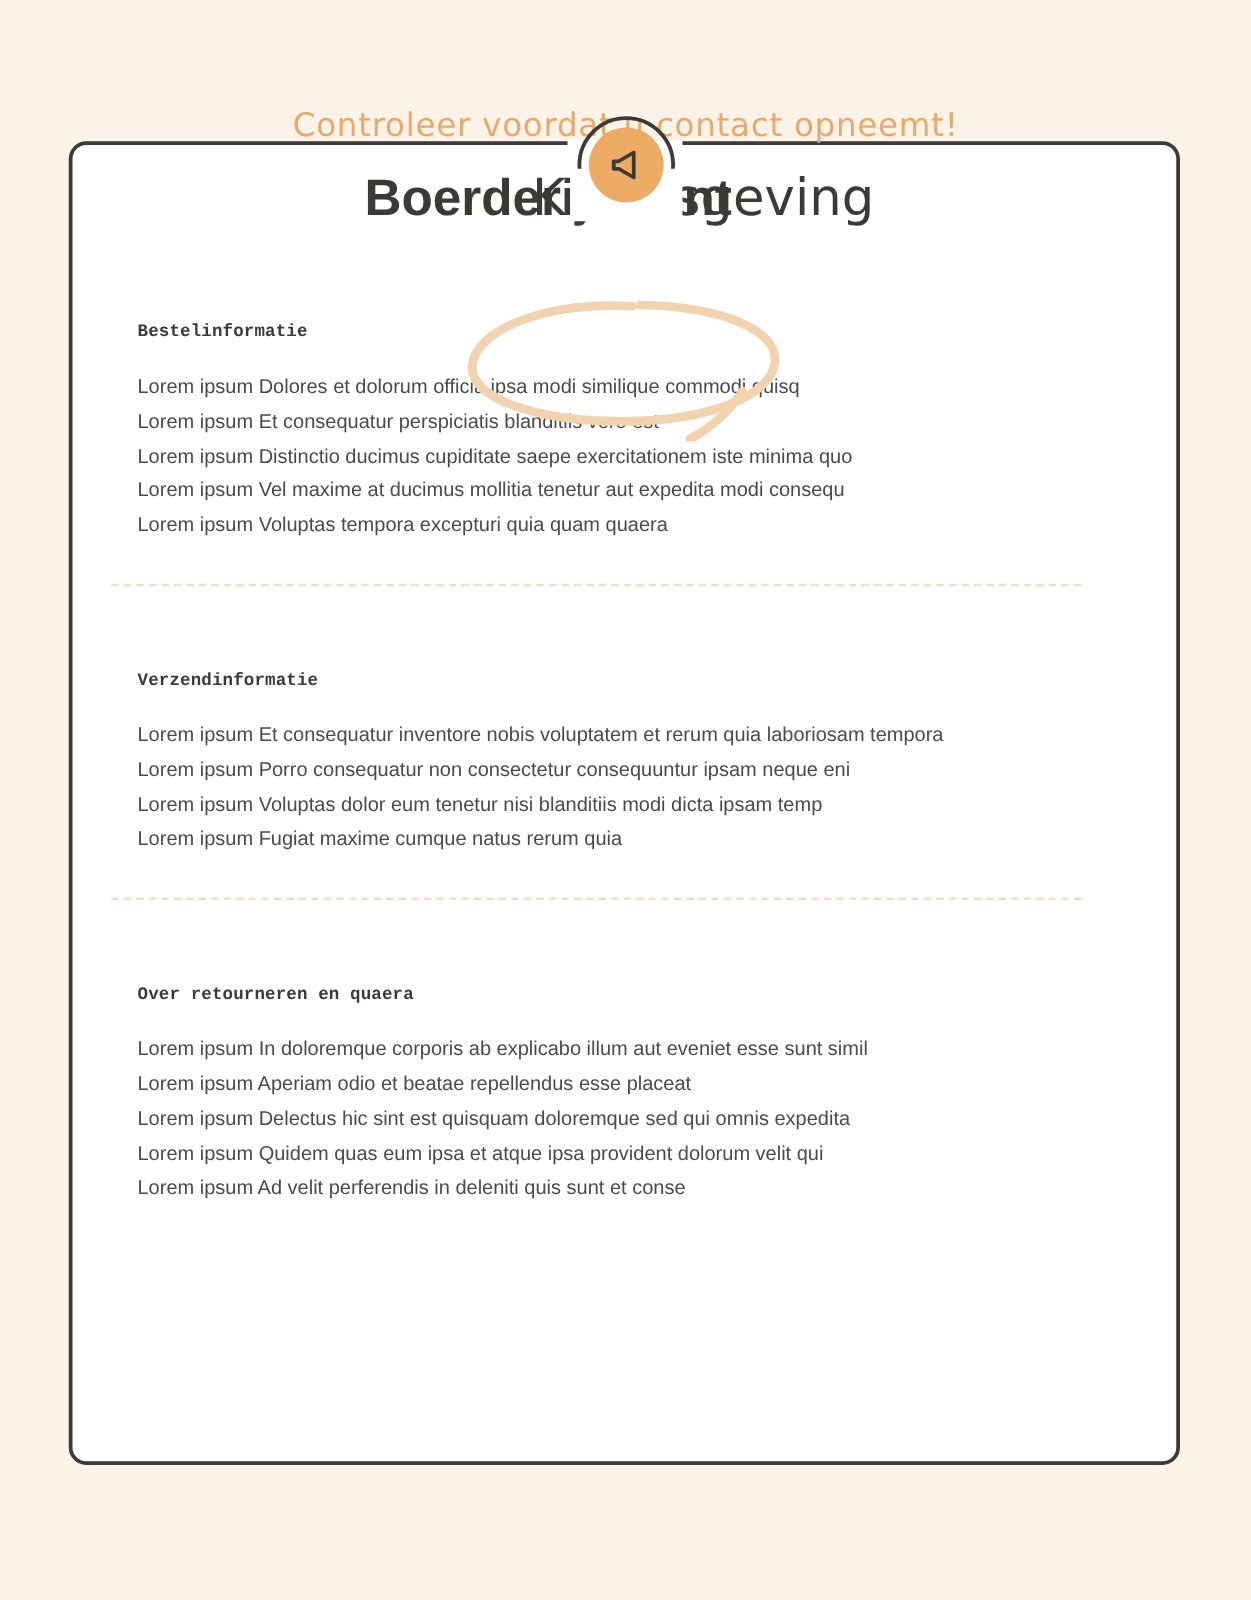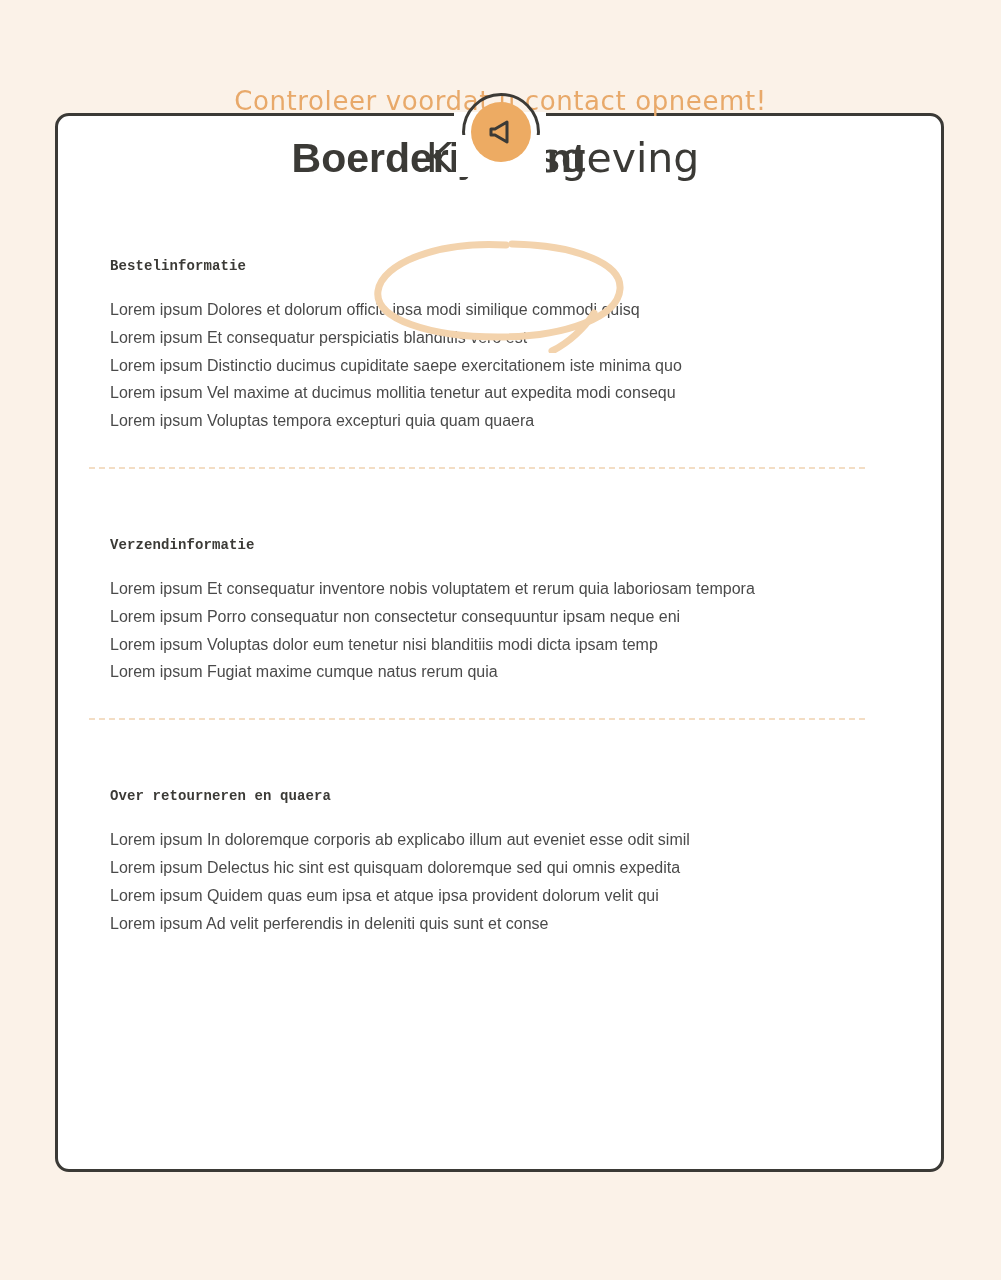--- a/index.html
+++ b/index.html
@@ -247,21 +247,22 @@
       <div class="line">Lorem ipsum Porro consequatur non consectetur consequuntur ipsam neque eni</div>
       <div class="line">Lorem ipsum Voluptas dolor eum tenetur nisi blanditiis modi dicta ipsam temp</div>
       <div class="line">Lorem ipsum Fugiat maxime cumque natus rerum quia</div>
     </div>
 
     <div class="divider"></div>
     <div class="gap-2"></div>
 
     <div class="section">
       <div class="section-title">Over retourneren en quaera</div>
-      <div class="line">Lorem ipsum In doloremque corporis ab explicabo illum aut eveniet esse odit simil</div>
+      <div class="line">Lorem ipsum In doloremque corporis ab explicabo illum aut eveniet esse sunt simil</div>
+      <div class="line">Lorem ipsum Aperiam odio et beatae repellendus esse placeat</div>
       <div class="line">Lorem ipsum Delectus hic sint est quisquam doloremque sed qui omnis expedita</div>
       <div class="line">Lorem ipsum Quidem quas eum ipsa et atque ipsa provident dolorum velit qui</div>
       <div class="line">Lorem ipsum Ad velit perferendis in deleniti quis sunt et conse</div>
     </div>
 
   </div>
 
 </div>
 
 </body></html>

